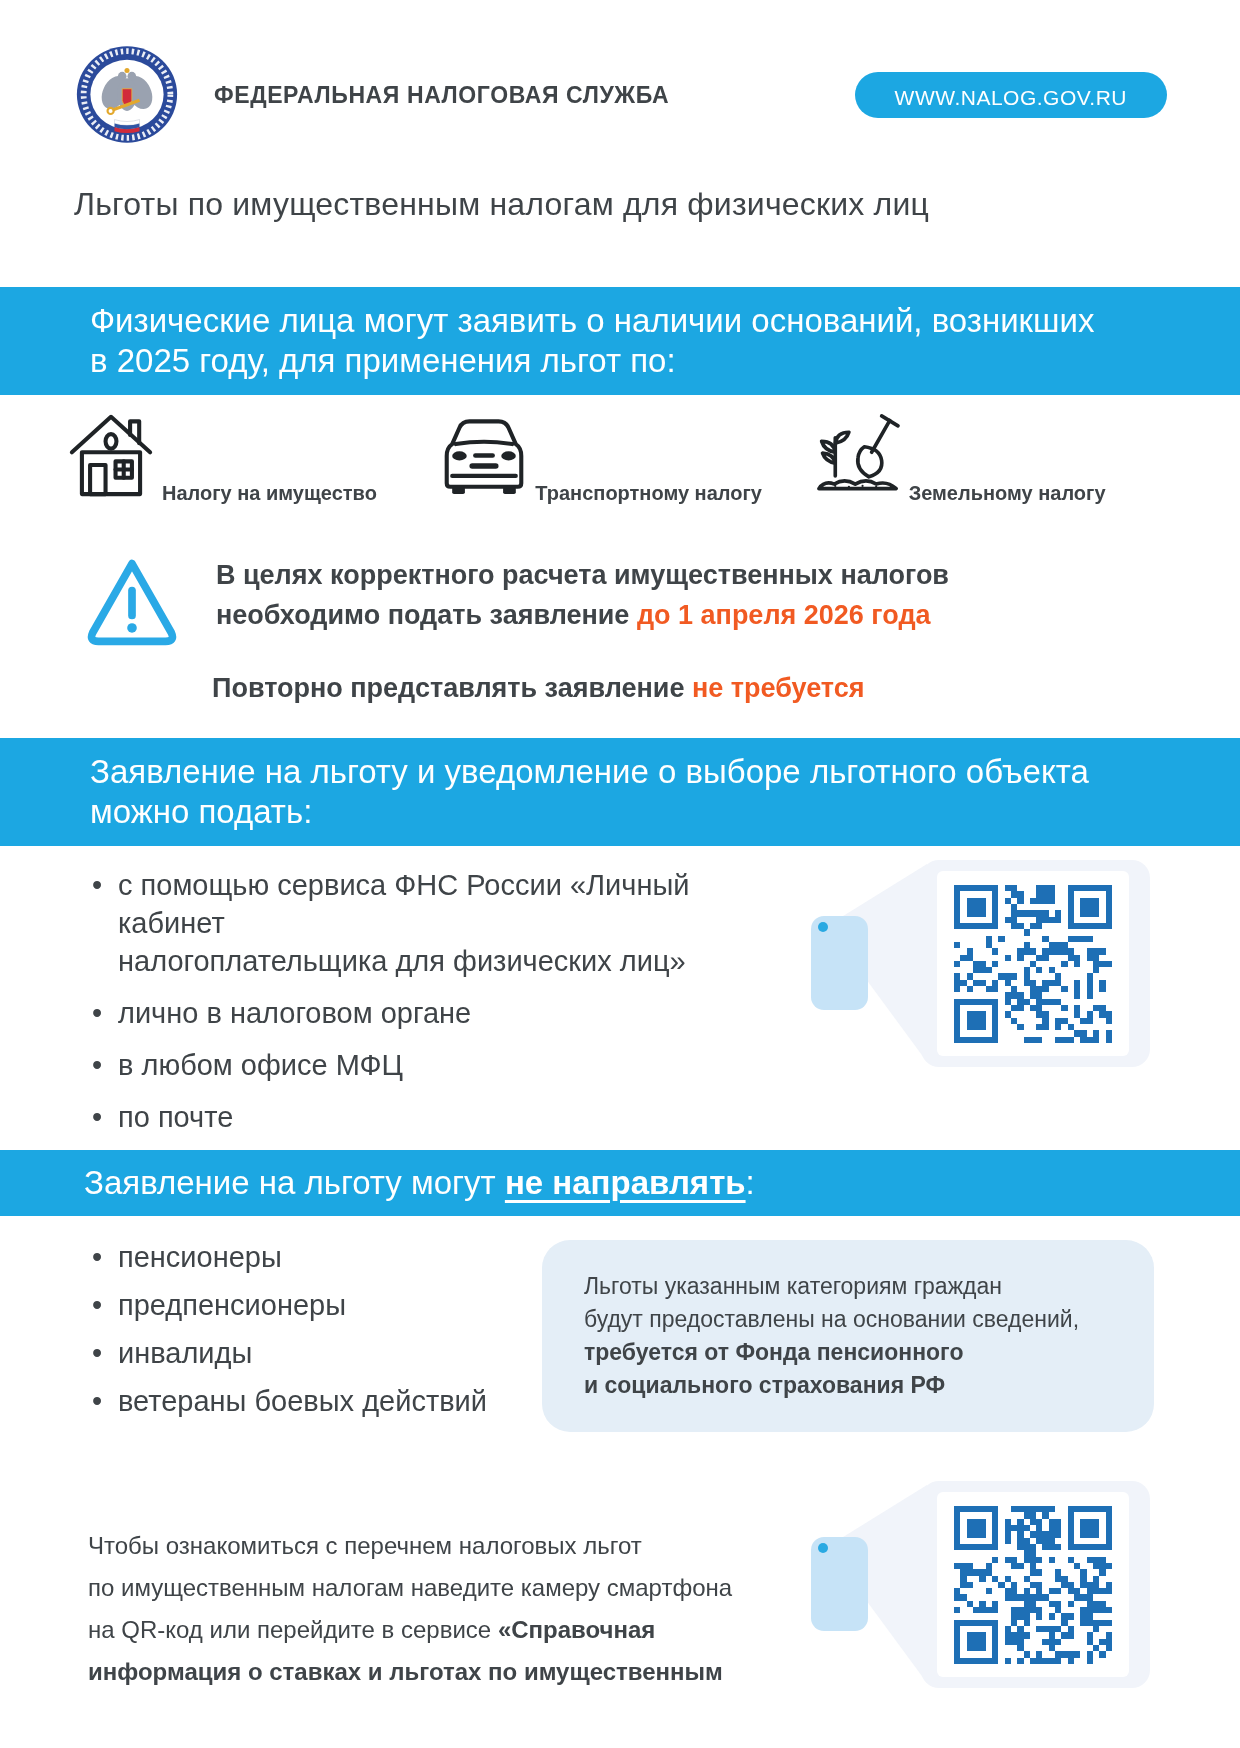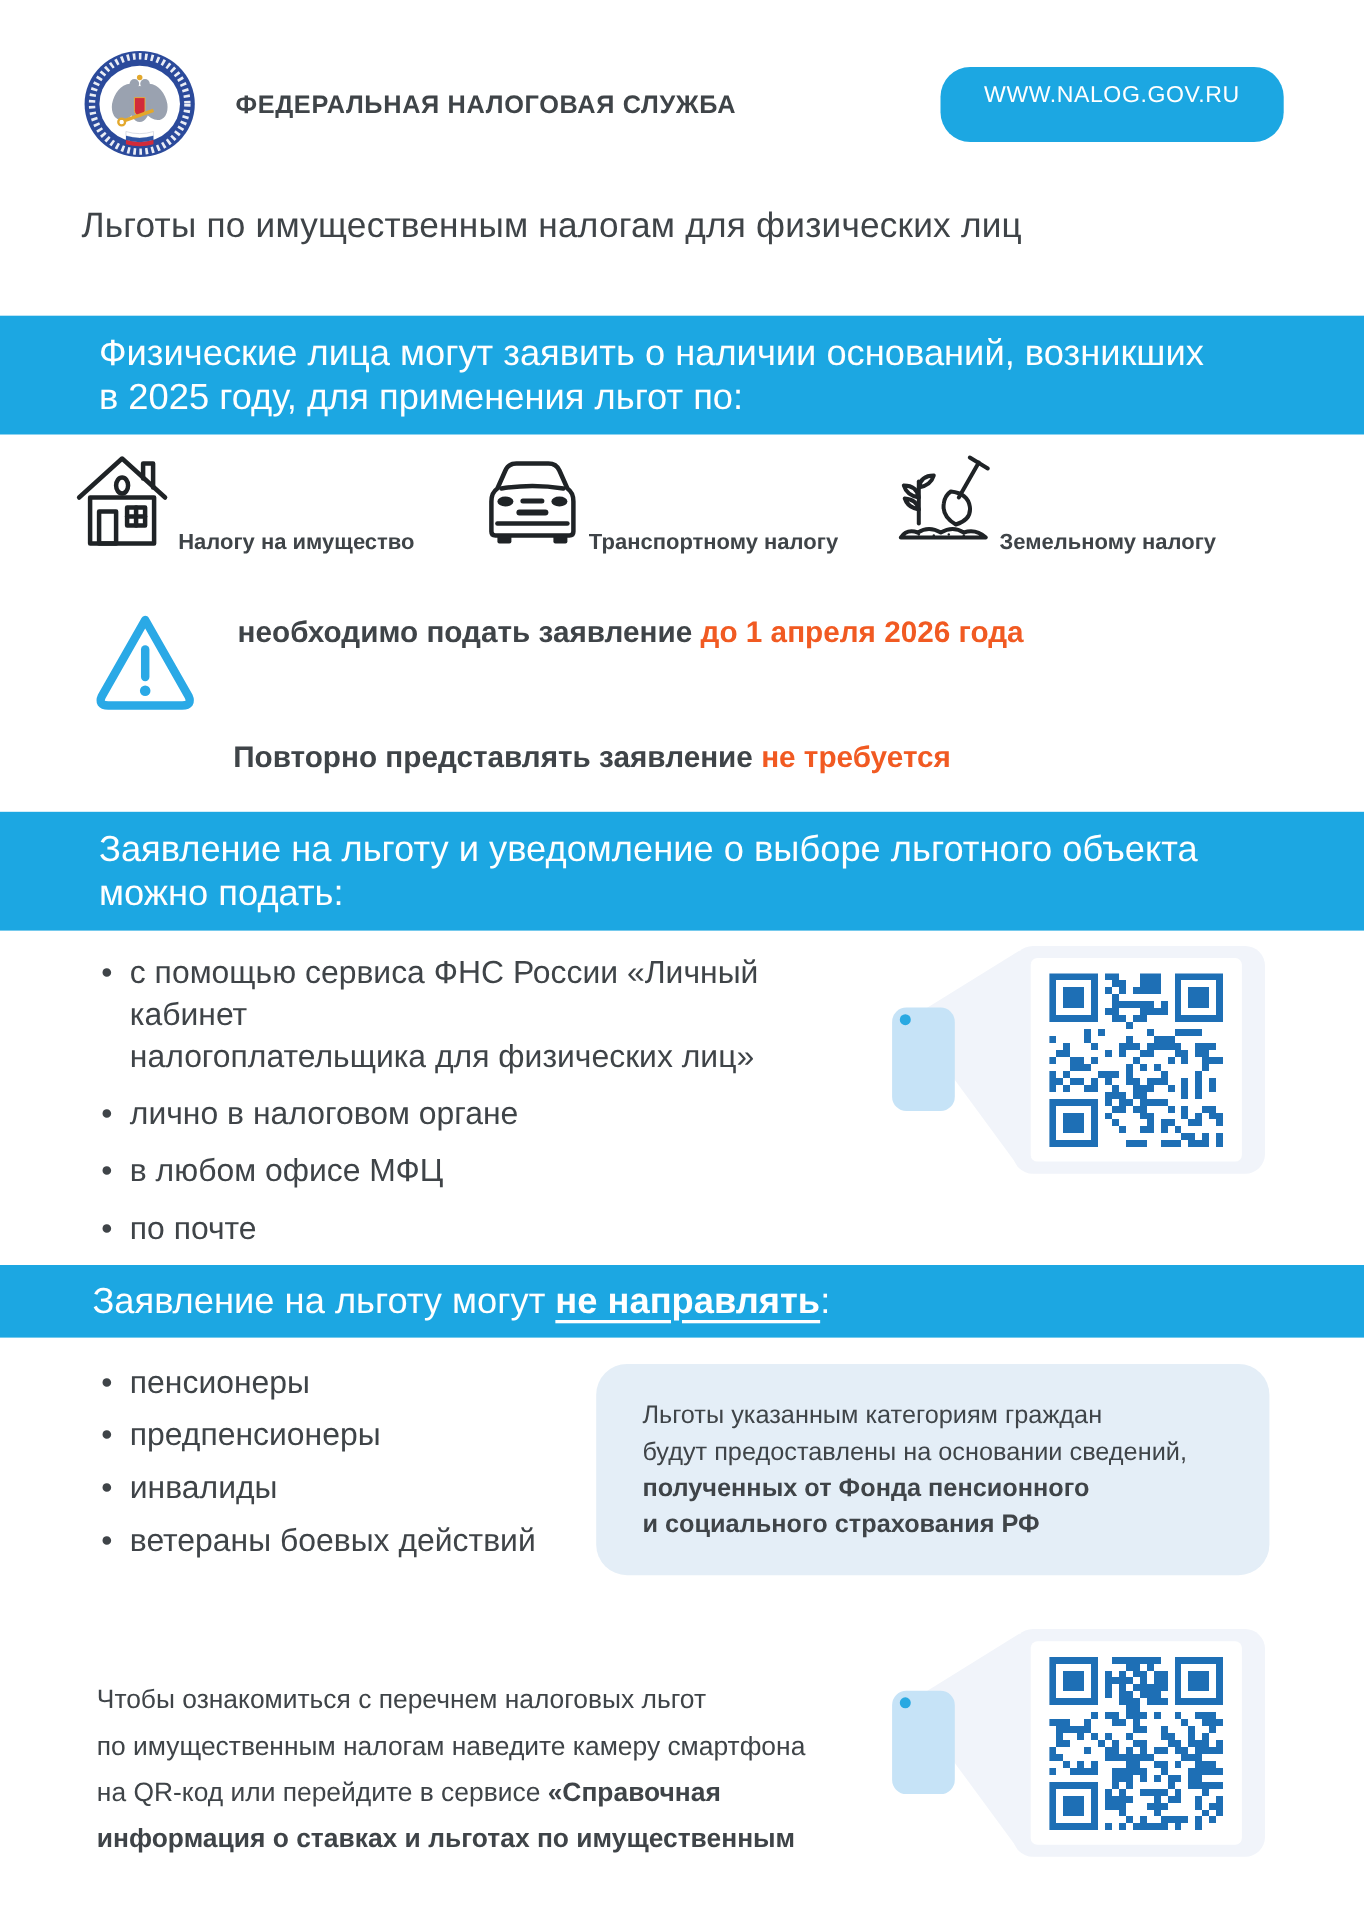--- a/index.html
+++ b/index.html
@@ -14,21 +14,21 @@
   *{margin:0;padding:0;box-sizing:border-box}
   html,body{background:#fff}
   body{
     width:1240px;height:1748px;overflow:hidden;
     font-family:"Liberation Sans",sans-serif;color:var(--dark);
   }
   
   .hdr{display:flex;align-items:center;padding:44px 73px 0 74px}
   .logo{width:106px;height:102px;flex:none}
   .org{font-size:23px;font-weight:bold;letter-spacing:.6px;margin-left:34px}
-  .pill{margin-left:auto;background:var(--blue);color:#fff;font-size:21px;height:68px;
+  .pill{margin-left:auto;background:var(--blue);color:#fff;font-size:21px;height:46px;
         line-height:52px;padding:0 40px;border-radius:27px;letter-spacing:.5px;cursor:pointer}
   
   .title{font-size:32px;font-weight:normal;margin:40px 0 0 74px;letter-spacing:.2px;color:var(--dark)}
   
   .banner{background:var(--blue);color:#fff;padding:14px 90px;font-size:33px;line-height:40px;font-weight:normal}
   #banner1{margin-top:64px}
   #banner2{margin-top:34px}
   #banner3{margin-top:0;padding:13px 84px}
   .u{font-weight:bold;text-decoration:underline;text-decoration-thickness:3px;text-underline-offset:6px}
   
@@ -154,20 +154,21 @@
     </div>
   </div>
 
   <div class="warn">
     <svg class="warn-icon" viewBox="0 0 100 100" fill="none" aria-hidden="true">
       <path d="M50 9 L91 81 Q95 90 85 90 L15 90 Q5 90 9 81 Z" stroke="#2AA9E6" stroke-width="8" stroke-linejoin="round"></path>
       <line x1="50" y1="37" x2="50" y2="63" stroke="#2AA9E6" stroke-width="8" stroke-linecap="round"></line>
       <circle cx="50" cy="76" r="5" fill="#2AA9E6"></circle>
     </svg>
     <div class="warn-text">
+      <div>В целях корректного расчета имущественных налогов</div>
       <div>
         <span>необходимо подать заявление</span>
         <span class="orange">до 1 апреля 2026 года</span>
       </div>
     </div>
   </div>
   <div class="warn-repeat">
     <span>Повторно представлять заявление</span>
     <span class="orange">не требуется</span>
   </div>
@@ -409,21 +410,21 @@
       <li>
           <span>инвалиды</span>
         </li>
       <li>
           <span>ветераны боевых действий</span>
         </li>
     </ul>
     <aside class="info-box">
       <div>Льготы указанным категориям граждан</div>
       <div>будут предоставлены на основании сведений,</div>
-      <div class="b">полученных от Фонда пенсионного</div>
+      <div class="b">требуется от Фонда пенсионного</div>
       <div class="b">и социального страхования РФ</div>
     </aside>
   </section>
 
   <section class="sec sec3">
     <div class="qr-note">
       <div>Чтобы ознакомиться с перечнем налоговых льгот</div>
       <div>по имущественным налогам  наведите камеру смартфона</div>
       <div>
         <span>на QR-код или перейдите в сервисе</span>

